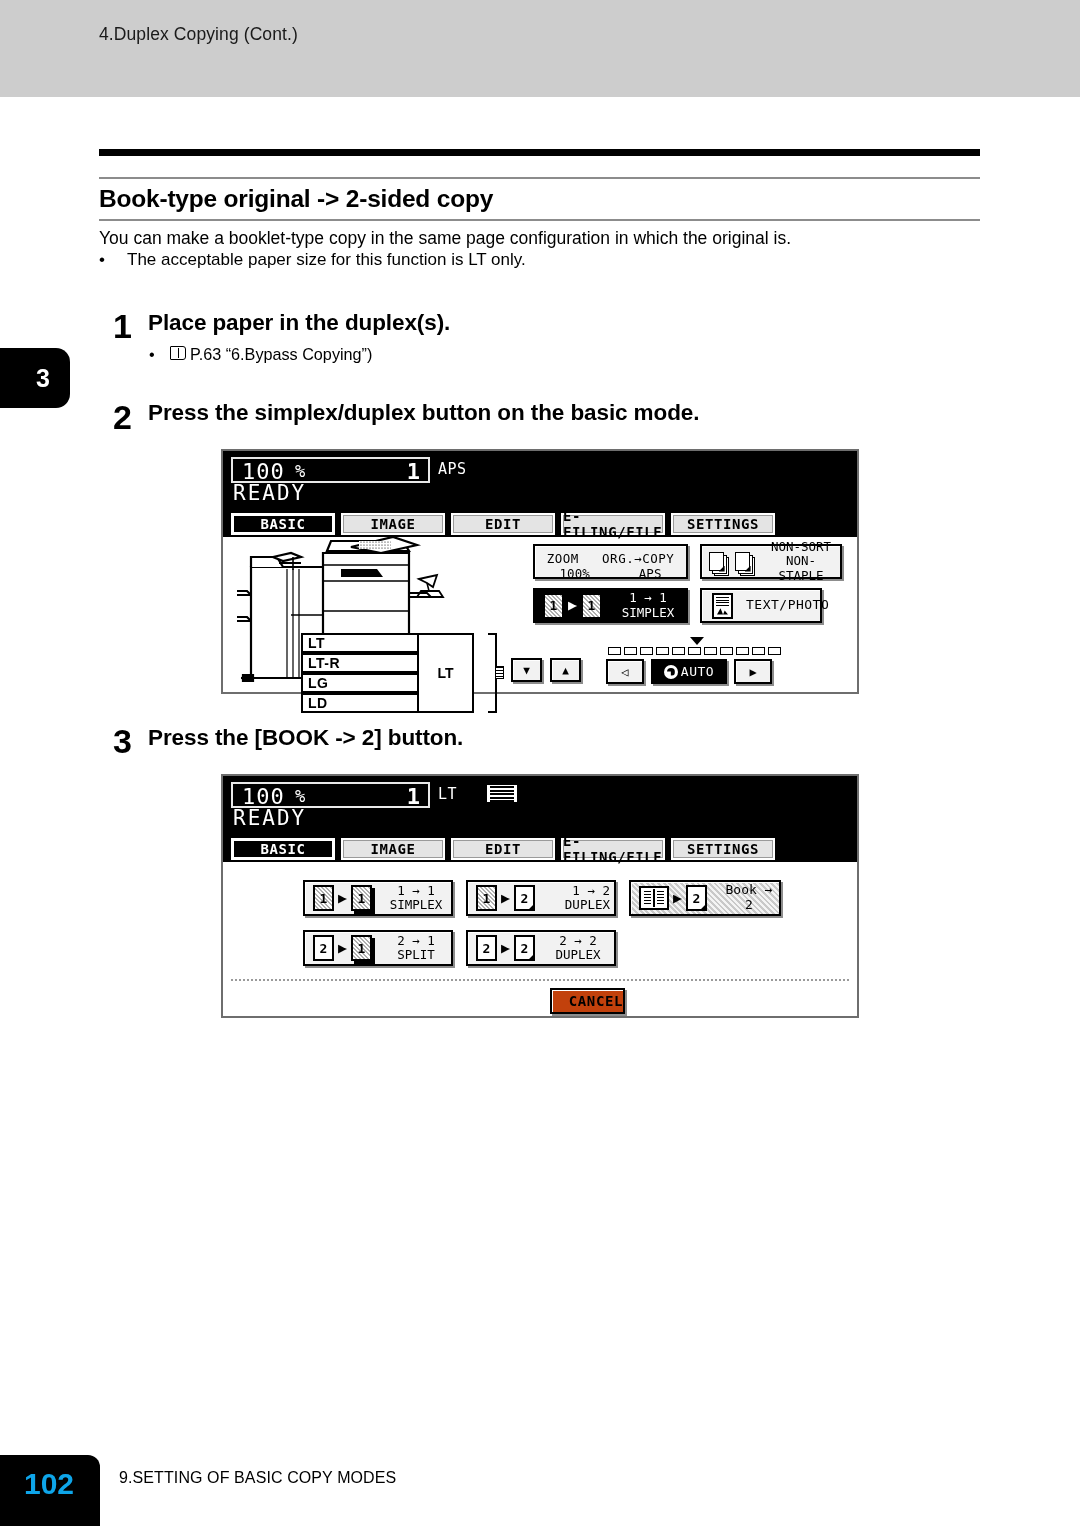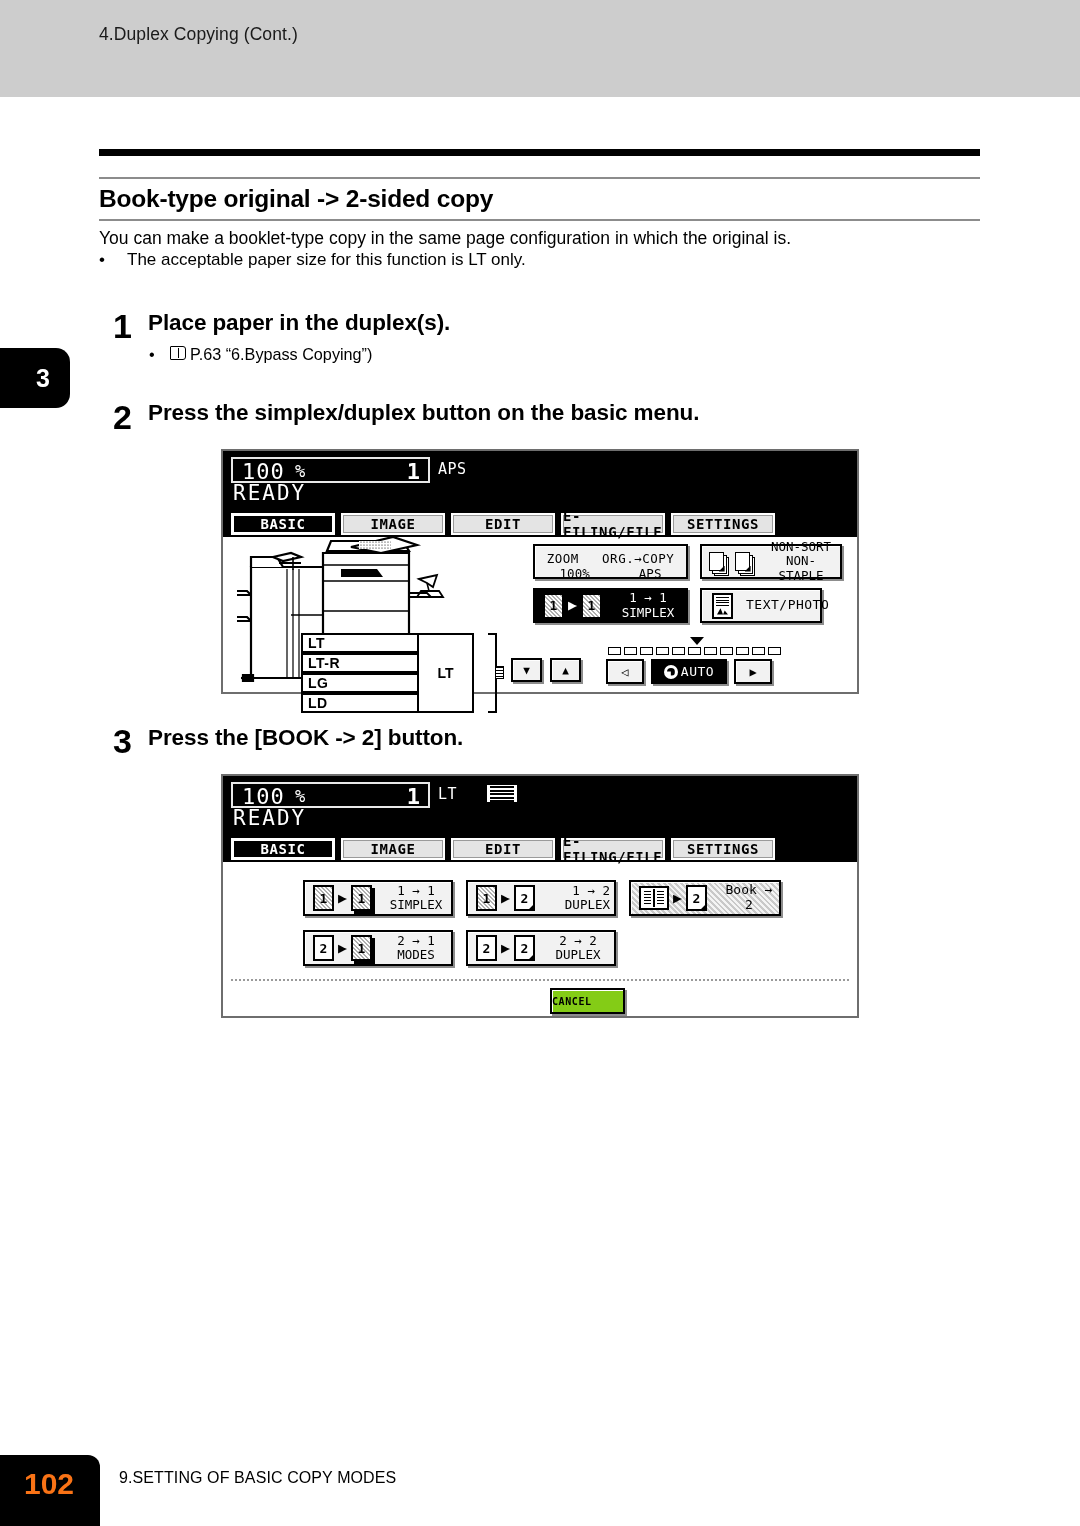--- a/index.html
+++ b/index.html
@@ -439,39 +439,39 @@
   .dotted-sep {
     position: absolute;
     height: 2px;
     background: repeating-linear-gradient(to right,#9a9a9a 0 2px,#ffffff 2px 4px);
   }
   .cancel-btn {
     position: absolute;
     width: 75px; height: 26px;
     border: 2px solid #000;
     box-sizing: border-box;
-    background: #84cc16;
+    background: #c2410c;
     box-shadow: 2px 2px 0 0 #8d8d8d, inset 1px 1px 0 0 #fff;
-    display: flex; align-items: center; justify-content: flex-start;
+    display: flex; align-items: center; justify-content: flex-end;
     font-family: "DejaVu Sans Mono", monospace;
-    font-size: 10px; font-weight: bold; letter-spacing: 0.6px;
+    font-size: 14px; font-weight: bold; letter-spacing: 0.6px;
   }
 
   
   .footer-tab {
     position: absolute;
     left: 0; top: 1455px;
     width: 100px; height: 71px;
     background: #000;
     border-radius: 0 12px 0 0;
   }
   .footer-tab span {
     position: absolute;
     left: 24px; top: 12px;
-    color: #f97316; font-size: 30px; font-weight: bold;
+    color: #0ea5e9; font-size: 30px; font-weight: bold;
   }
   .footer-text {
     position: absolute;
     left: 119px; top: 1469px;
     font-size: 16px;
     letter-spacing: 0.1px;
   }
 </style>
 </head>
 <body>
@@ -496,21 +496,21 @@
 
 <div class="step-num" style="left:113px; top:307px;">1</div>
 <div class="step-title" style="left:148px; top:310px;">Place paper in the duplex(s).</div>
 <div class="step-note" style="left:149px; top:345px;">
   <span class="dot">•</span>
   <span class="book-glyph"></span>
   <span>P.63 “6.Bypass Copying”)</span>
 </div>
 
 <div class="step-num" style="left:113px; top:398px;">2</div>
-<div class="step-title" style="left:148px; top:400px;">Press the simplex/duplex button on the basic menu.</div>
+<div class="step-title" style="left:148px; top:400px;">Press the simplex/duplex button on the basic mode.</div>
 
 <div class="lcd" style="left:221px; top:449px; width:638px; height:245px;">
 
   <div class="lcd-top" style="height:86px;">
     <div class="lcd-copies">
       <span class="zoomval">100</span>
       <span class="pct">%</span>
       <span class="count">1</span>
     </div>
     <div class="lcd-papersize">APS</div>
@@ -771,21 +771,21 @@
       <span class="doc-ic">
           <span>2</span>
         </span>
       <span class="arrowglyph">▶</span>
       <span class="doc-ic shade curl">
           <span>1</span>
         </span>
     </div>
     <div class="lbtn-txt" style="margin-left:80px; width:62px;">
       <div>2 → 1</div>
-      <div>MODES</div>
+      <div>SPLIT</div>
     </div>
   </div>
 
   <div class="lbtn" style="left:243px; top:154px; width:150px; height:36px;">
     <div class="doc-pair">
       <span class="doc-ic">
           <span>2</span>
         </span>
       <span class="arrowglyph">▶</span>
       <span class="doc-ic fold">

